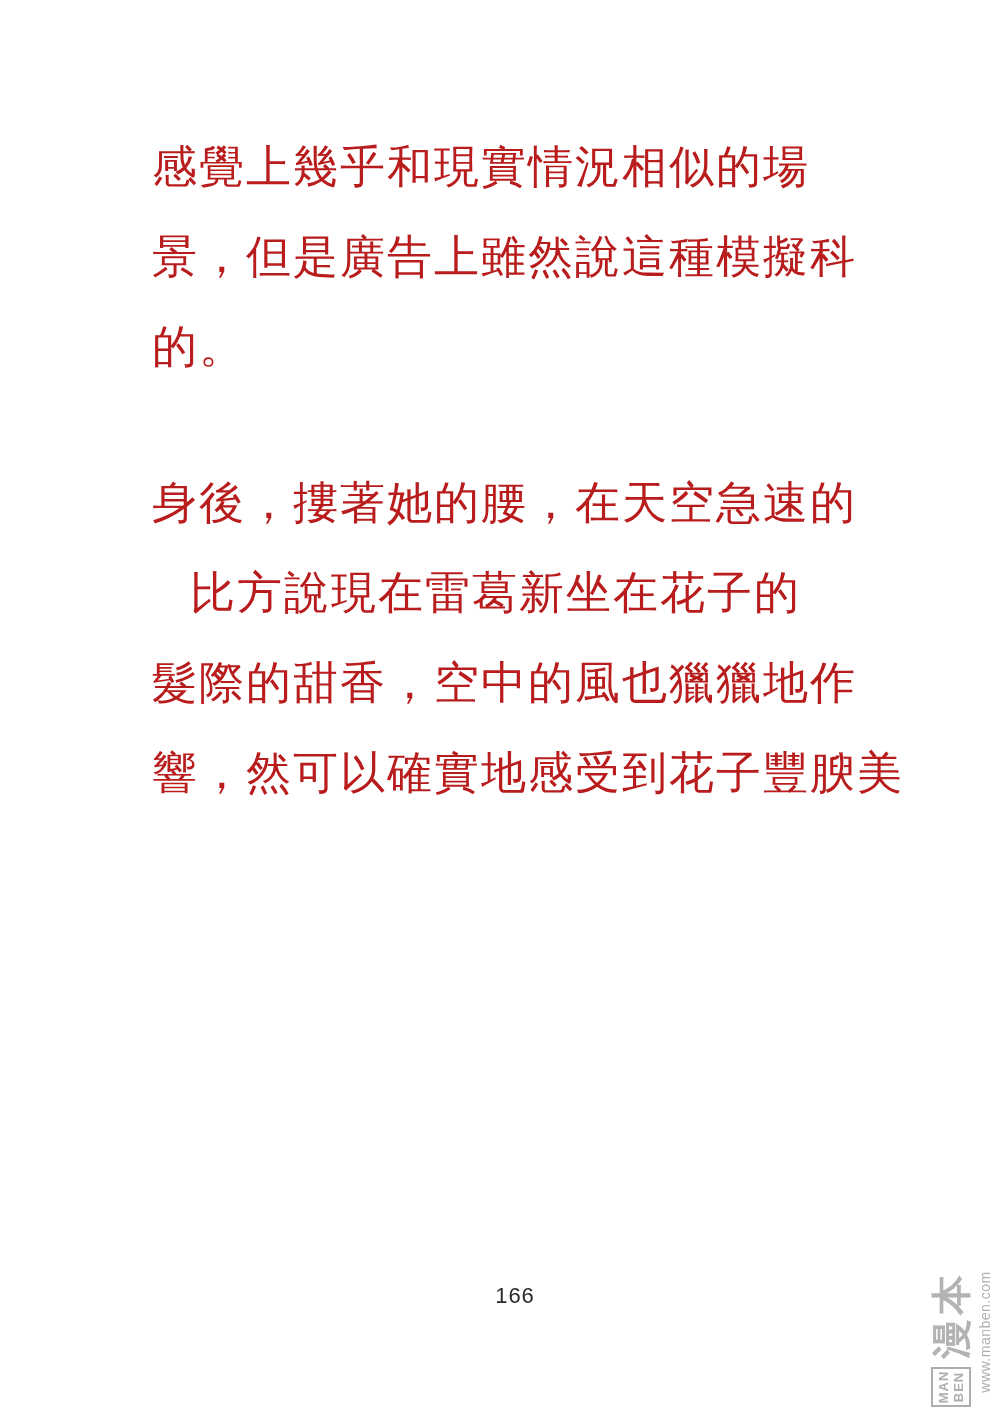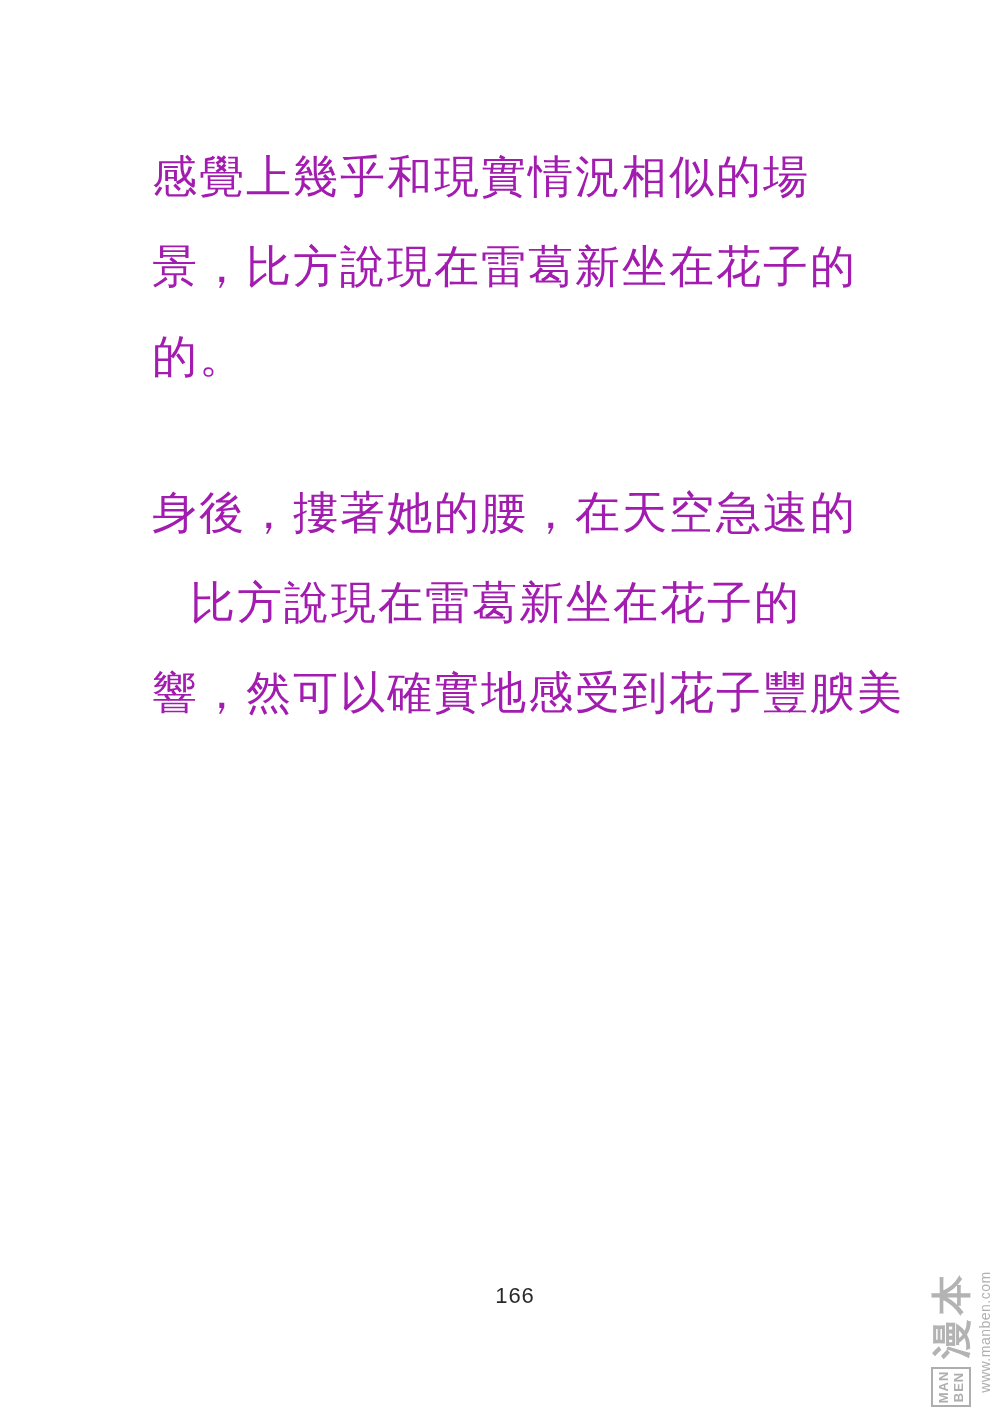--- a/index.html
+++ b/index.html
@@ -11,23 +11,23 @@
     position: relative;
     width: 1000px;
     height: 1414px;
     background: #ffffff;
     overflow: hidden;
     font-family: "Liberation Sans", "DejaVu Sans", sans-serif;
   }
   .text-block {
     position: absolute;
     left: 152px;
-    top: 132px;
+    top: 122px;
     width: 720px;
-    color: #a21caf;
+    color: #b91c1c;
   }
   .para { margin: 0; }
   .para + .para { margin-top: 66px; }
   .line {
     height: 90px;
     line-height: 90px;
     font-size: 45px;
     letter-spacing: 2px;
     white-space: nowrap;
     font-weight: 400;
@@ -98,26 +98,27 @@
   }
 </style>
 </head>
 <body>
 
 <div class="page">
 
   <div class="text-block">
     <div class="para">
       <div class="line">感覺上幾乎和現實情況相似的場</div>
-      <div class="line">景，比方說現在雷葛新坐在花子的</div>
+      <div class="line">景，但是廣告上雖然說這種模擬科</div>
       <div class="line">的。</div>
     </div>
     <div class="para">
       <div class="line">身後，摟著她的腰，在天空急速的</div>
       <div class="line indent">比方說現在雷葛新坐在花子的</div>
+      <div class="line">髮際的甜香，空中的風也獵獵地作</div>
       <div class="line">響，然可以確實地感受到花子豐腴美</div>
     </div>
   </div>
 
   <div class="page-number">166</div>
 
   <div class="watermark">
     <div class="wm-row">
       <div class="wm-logo-box">
         <span>MAN</span>

